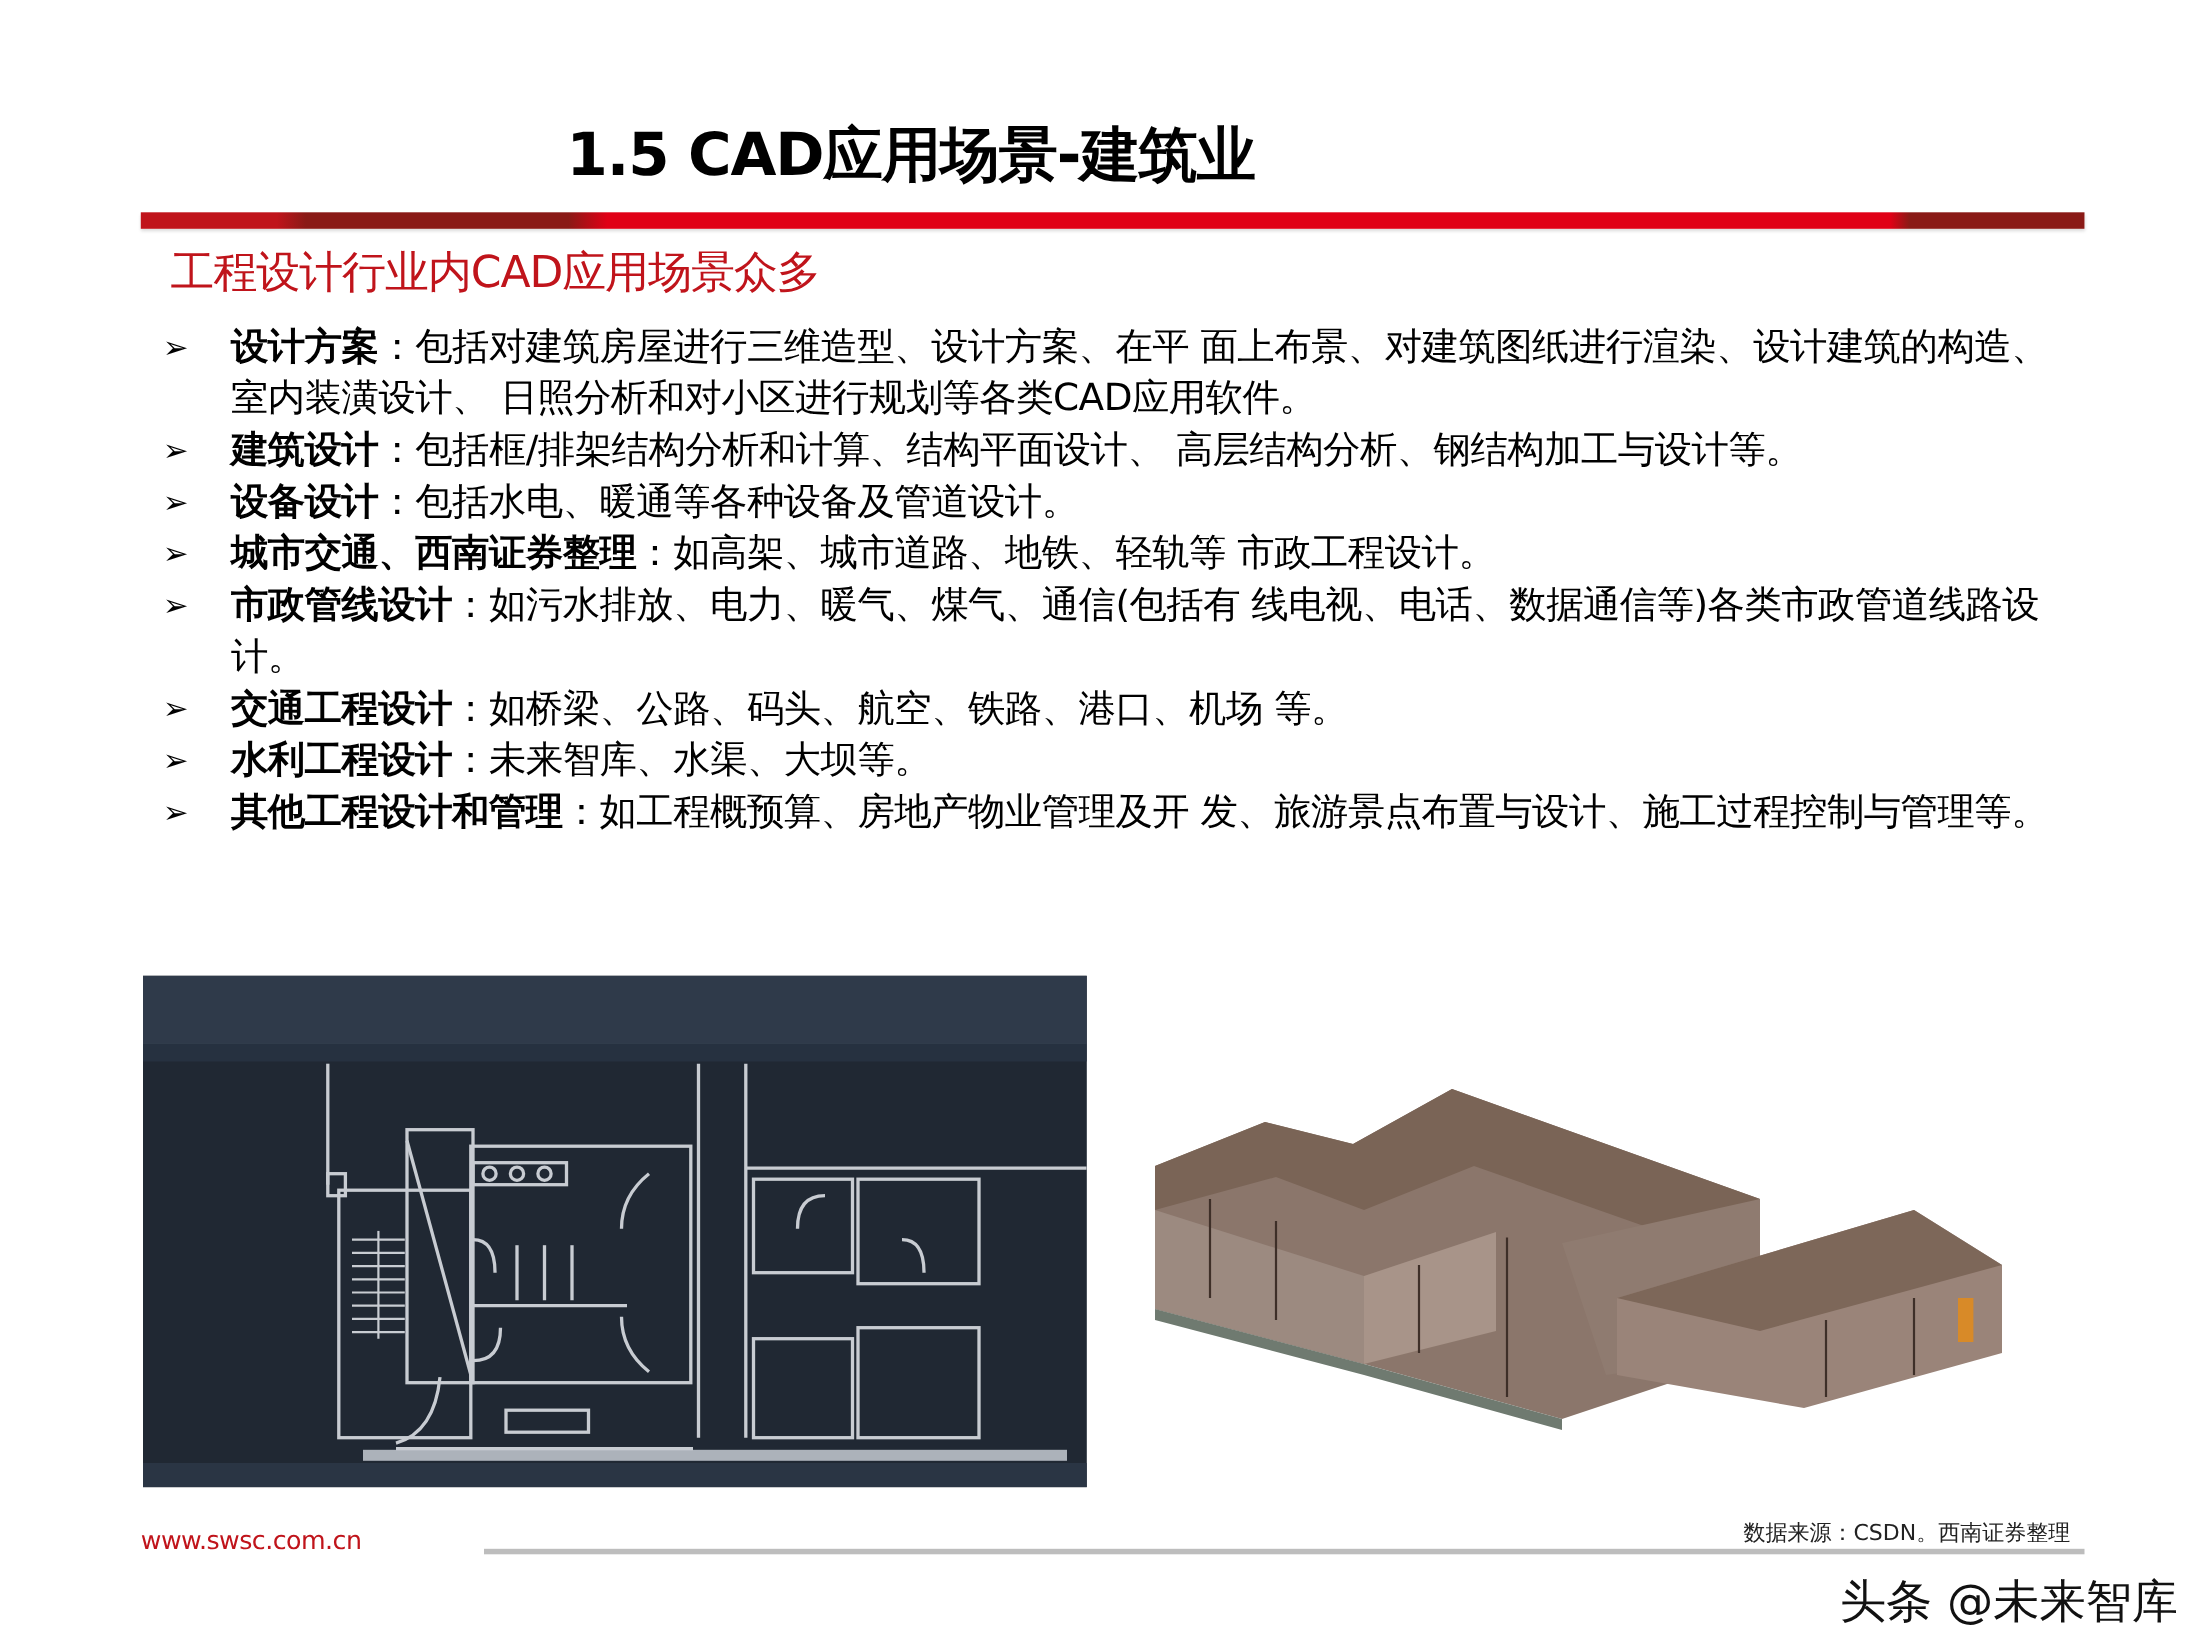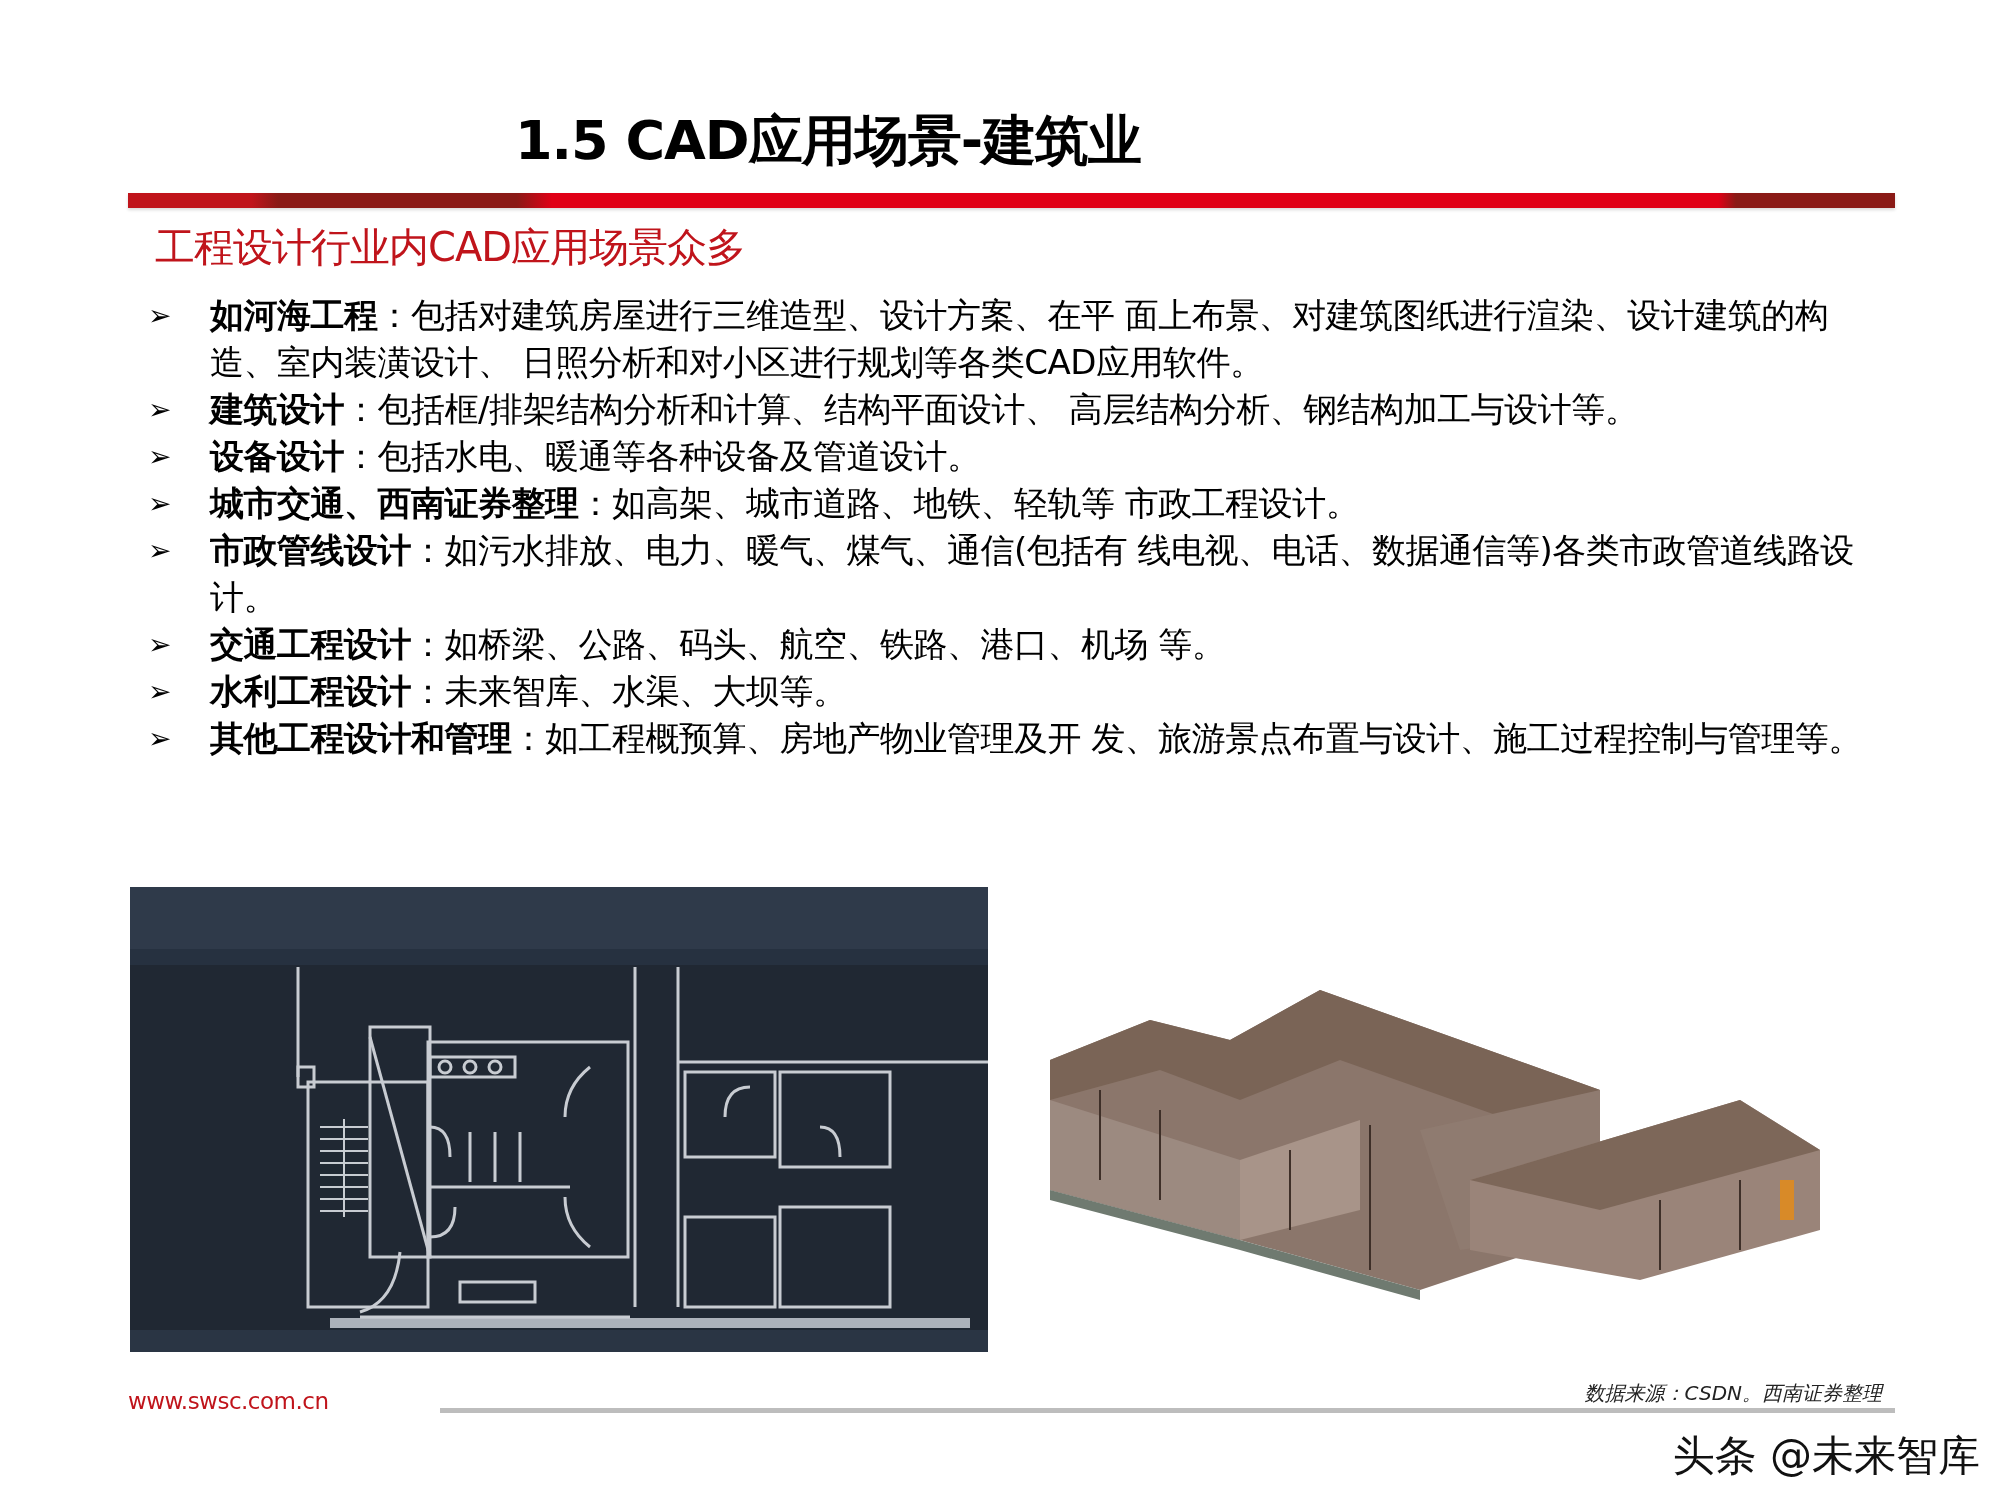--- a/index.html
+++ b/index.html
@@ -15,34 +15,34 @@
   .bullets li { position:relative; padding-left:62px; font-size:34px; line-height:47px; letter-spacing:-0.5px; }
   .bullets li .arrow { position:absolute; left:0; top:0; font-size:28px; }
   .bullets li .term { font-weight:bold; }
   .cad { position:absolute; left:130px; top:887px; width:858px; height:465px; background:#202833; overflow:hidden; }
   .cad .ribbon { position:absolute; left:0; top:0; width:100%; height:62px; background:#2f3a4a; border-bottom:1px solid #55606e; }
   .cad .tabs { position:absolute; left:0; top:62px; width:100%; height:16px; background:#263140; }
   .cad .statusbar { position:absolute; left:0; bottom:0; width:100%; height:22px; background:#2a3544; }
   .cad .cmdline { position:absolute; left:200px; bottom:24px; width:640px; height:10px; background:#cfd5dc; opacity:.8; }
   .cad svg { position:absolute; left:0; top:0; }
   .building { position:absolute; left:1040px; top:950px; width:840px; height:350px; }
-  .source { position:absolute; right:118px; top:1380px; font-size:20px; font-style:italic; color:#222; }
+  .source { position:absolute; right:118px; top:1380px; font-size:20px; color:#222; }
   .url { position:absolute; left:128px; top:1388px; font-size:23px; color:#c0141b; letter-spacing:-0.5px; }
   .footline { position:absolute; left:440px; top:1408px; width:1455px; height:5px; background:#bdbdbd; }
   .watermark { position:absolute; right:20px; top:1428px; font-size:42px; color:#111; }
 </style>
 </head>
 <body>
 
 <div class="title">1.5 CAD应用场景-建筑业</div>
 <div class="redbar"></div>
 <div class="subtitle">工程设计行业内CAD应用场景众多</div>
 
 <ul class="bullets">
-  <li><span class="arrow">➢</span><span class="term">如河海工程</span><span>：</span><span>包括对建筑房屋进行三维造型、设计方案、在平 面上布景、对建筑图纸进行渲染、设计建筑的构造、室内装潢设计、 日照分析和对小区进行规划等各类CAD应用软件。</span></li>
+  <li><span class="arrow">➢</span><span class="term">设计方案</span><span>：</span><span>包括对建筑房屋进行三维造型、设计方案、在平 面上布景、对建筑图纸进行渲染、设计建筑的构造、室内装潢设计、 日照分析和对小区进行规划等各类CAD应用软件。</span></li>
   <li><span class="arrow">➢</span><span class="term">建筑设计</span><span>：</span><span>包括框/排架结构分析和计算、结构平面设计、  高层结构分析、钢结构加工与设计等。</span></li>
   <li><span class="arrow">➢</span><span class="term">设备设计</span><span>：</span><span>包括水电、暖通等各种设备及管道设计。</span></li>
   <li><span class="arrow">➢</span><span class="term">城市交通、西南证券整理</span><span>：</span><span>如高架、城市道路、地铁、轻轨等 市政工程设计。</span></li>
   <li><span class="arrow">➢</span><span class="term">市政管线设计</span><span>：</span><span>如污水排放、电力、暖气、煤气、通信(包括有 线电视、电话、数据通信等)各类市政管道线路设计。</span></li>
   <li><span class="arrow">➢</span><span class="term">交通工程设计</span><span>：</span><span>如桥梁、公路、码头、航空、铁路、港口、机场 等。</span></li>
   <li><span class="arrow">➢</span><span class="term">水利工程设计</span><span>：</span><span>未来智库、水渠、大坝等。</span></li>
   <li><span class="arrow">➢</span><span class="term">其他工程设计和管理</span><span>：</span><span>如工程概预算、房地产物业管理及开 发、旅游景点布置与设计、施工过程控制与管理等。</span></li>
 </ul>
 
 <div class="cad">

